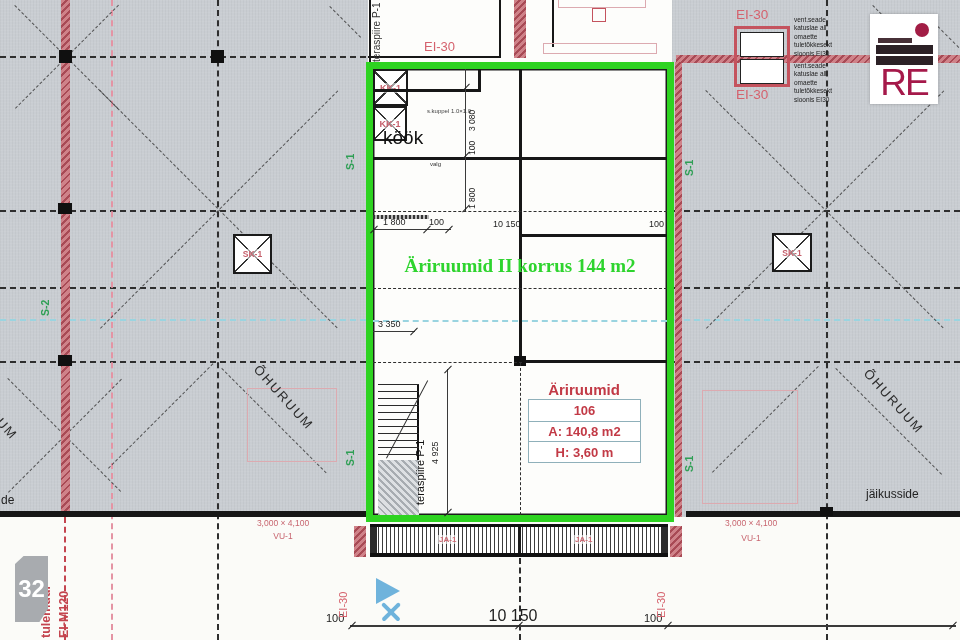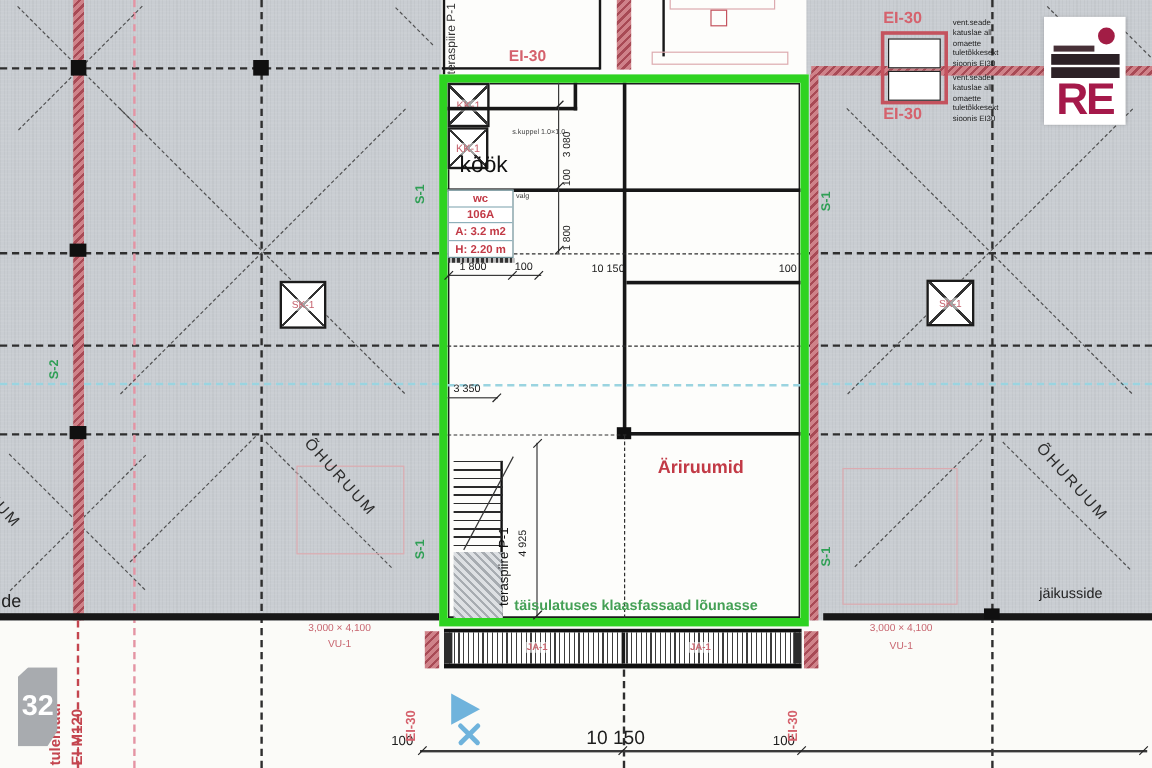--- a/index.html
+++ b/index.html
@@ -14,28 +14,28 @@
   .vd{width:0;border-left:2px dashed #2e2e2e}
   .vdp{width:0;border-left:2px dashed #e494a4}
   .hdb{height:0;border-top:2px dashed #9ad4e0}
   .diag{height:0;border-top:1.6px dashed #3c3c3c;transform-origin:0 0;opacity:.85}
   .wall{background:#171717}
   .rw{background:repeating-linear-gradient(135deg,#cf8289 0 3px,#a84a55 3px 5px)}
   .col{background:#101010}
   .fr{border:1.4px solid #dcaab0}
   .vt{writing-mode:vertical-rl;transform:rotate(180deg);white-space:nowrap;line-height:1}
   .gl{color:#2f9f55;font-weight:700;font-size:10.5px}
-  .pink{color:#d5626d;font-weight:700}
+  .pink{color:#d5626d;font-weight:400}
   .dim{font-size:9px;color:#1d1d1d;white-space:nowrap;line-height:1}
   .dimline{background:#3a3a3a}
   .tick{width:10px;height:0;border-top:1.6px solid #222;transform:rotate(-45deg)}
   .xbox{background:#fff;border:2px solid #1b1b1b;display:flex;align-items:center;justify-content:center;
     background-image:linear-gradient(45deg,transparent calc(50% - 1px),#333 calc(50% - 1px) calc(50% + 1px),transparent calc(50% + 1px)),
                      linear-gradient(-45deg,transparent calc(50% - 1px),#333 calc(50% - 1px) calc(50% + 1px),transparent calc(50% + 1px))}
-  .xbox span{font-size:9px;font-weight:400;color:#c5606c;background:rgba(255,255,255,.55);padding:0 1px}
+  .xbox span{font-size:9px;font-weight:700;color:#c5606c;background:rgba(255,255,255,.55);padding:0 1px}
   .ohu{white-space:nowrap;font-size:13px;letter-spacing:2px;color:#2c2c2c;transform-origin:0 0;transform:rotate(48deg)}
   .note{font-size:6.5px;line-height:1.3;color:#1c1c1c;white-space:nowrap}
   .hatchband{background:#fff;border-top:3px solid #101010;border-bottom:4px solid #101010;
     background-image:repeating-linear-gradient(90deg,#3c3c3c 0 1px,transparent 1px 4px)}
   .rowbox{border:1px solid #8fb0ba;background:#fff;display:grid}
   .rowbox div{border-top:1px solid #8fb0ba;display:flex;align-items:center;justify-content:center;
     color:#c23a46;font-weight:700}
   .rowbox div:first-child{border-top:0}
 </style>
 </head>
@@ -123,80 +123,79 @@
 
     <div class="a" style="left:10px;top:58px;font-size:19px;color:#111">köök</div>
     <div class="a" style="left:48px;top:39px;width:56px;font-size:6px;color:#444;text-align:center">s.kuppel 1.0×1.0</div>
     <div class="xbox" style="left:57px;top:46px;width:35px;height:37px">
         <span>KK-1</span>
       </div>
     <div class="xbox" style="left:212px;top:48px;width:34px;height:35px">
         <span>KK-1</span>
       </div>
 
-    <div class="rowbox a" style="left:0;top:89px;width:55px;height:57px;grid-template-rows:13px 13px 15px 15px;border-color:#6e8f96;font-size:9.5px">
-      <div>wc</div>
-      <div>106A</div>
-      <div>A: 3.2 m2</div>
-      <div>H: 2.20 m</div>
-    </div>
     <div class="a" style="left:57px;top:92px;font-size:6px;color:#333">valg</div>
     <div class="a" style="left:0;top:146px;width:56px;height:4px;background:repeating-linear-gradient(90deg,#333 0 2px,#bbb 2px 4px)"></div>
 
     <div class="a dimline" style="left:92px;top:0;width:1px;height:142px"></div>
     <div class="a tick" style="left:88px;top:18px"></div>
     <div class="a tick" style="left:88px;top:86px"></div>
     <div class="a tick" style="left:88px;top:139px"></div>
     <div class="a vt dim" style="left:95px;top:18px;height:44px;font-size:8.5px">3 080</div>
     <div class="a vt dim" style="left:95px;top:66px;height:20px;font-size:8.5px">100</div>
     <div class="a vt dim" style="left:95px;top:98px;height:42px;font-size:8.5px">1 800</div>
 
     <div class="a dim" style="left:10px;top:149px">1 800</div>
     <div class="a dim" style="left:56px;top:149px">100</div>
     <div class="a dimline" style="left:0;top:160px;width:78px;height:1px"></div>
     <div class="a tick" style="left:-4px;top:160px"></div>
     <div class="a tick" style="left:49px;top:160px"></div>
     <div class="a tick" style="left:71px;top:160px"></div>
     <div class="a dim" style="left:120px;top:151px">10 150</div>
     <div class="a dim" style="left:276px;top:151px">100</div>
 
+    <div class="a" style="left:0;top:186px;width:294px;text-align:center;font:bold 19px 'Liberation Serif',serif;color:#2ed42e">Äriruumid II korrus 144 m2</div>
 
     <div class="a dim" style="left:5px;top:251px">3 350</div>
     <div class="a dimline" style="left:0;top:262px;width:42px;height:1px"></div>
     <div class="a tick" style="left:36px;top:262px"></div>
 
     <div class="a" style="left:5px;top:315px;width:41px;height:131px;border-right:2.5px solid #111">
       <div class="a" style="left:0;top:0;width:41px;height:76px;background:repeating-linear-gradient(180deg,#2a2a2a 0 1.3px,transparent 1.3px 7px)"></div>
       <div class="a" style="left:0;top:76px;width:41px;height:55px;background:repeating-linear-gradient(45deg,#a7acb1 0 2px,#dde0e3 2px 5px)"></div>
       <div class="a" style="left:8px;top:74px;width:88px;height:0;border-top:1px solid #333;transform-origin:0 0;transform:rotate(-62deg)"></div>
     </div>
     <div class="a vt" style="left:42px;top:318px;width:15px;height:118px;font-size:11px;color:#111">teraspiire P-1</div>
     <div class="a vt dim" style="left:58px;top:345px;height:50px;font-size:9px">4 925</div>
     <div class="a dimline" style="left:74px;top:300px;width:1px;height:146px"></div>
     <div class="a tick" style="left:70px;top:300px"></div>
     <div class="a tick" style="left:70px;top:443px"></div>
 
     <div class="a" style="left:150px;top:312px;width:122px;text-align:center;font-size:15px;font-weight:700;color:#c23a46">Äriruumid</div>
-
-    <div class="a" style="left:20px;top:428px;width:274px;text-align:center;font-size:12px;font-weight:700;color:#44a055">täisulatuses klaasfassaad lõunasse</div>
+    <div class="rowbox a" style="left:155px;top:330px;width:113px;height:64px;grid-template-rows:1fr 1fr 1fr;font-size:13px">
+      <div>106</div>
+      <div>A: 140,8 m2</div>
+      <div>H: 3,60 m</div>
+    </div>
+
   </div>
 
   <div class="a hatchband" style="left:370px;top:524px;width:298px;height:33px">
     <div class="a" style="left:0;top:0;width:7px;height:26px;background:#2b2b2b"></div>
     <div class="a" style="left:291px;top:0;width:7px;height:26px;background:#2b2b2b"></div>
     <div class="a" style="left:148px;top:0;width:2.5px;height:26px;background:#1a1a1a"></div>
     <div class="a" style="left:68px;top:8px;font-size:8px;font-weight:700;color:#c86670;background:rgba(255,255,255,.6);padding:0 1px">JA-1</div>
     <div class="a" style="left:204px;top:8px;font-size:8px;font-weight:700;color:#c86670;background:rgba(255,255,255,.6);padding:0 1px">JA-1</div>
   </div>
 
   <div class="a ohu" style="left:262px;top:362px">ÕHURUUM</div>
   <div class="a ohu" style="left:872px;top:366px">ÕHURUUM</div>
   <div class="a ohu" style="left:-34px;top:372px">ÕHURUUM</div>
   <div class="a" style="left:866px;top:487px;font-size:12px">jäikusside</div>
-  <div class="a" style="left:1px;top:493px;font-size:15px">de</div>
+  <div class="a" style="left:1px;top:493px;font-size:12px">de</div>
 
   <div class="xbox a" style="left:233px;top:234px;width:39px;height:40px">
       <span style="font-size:8.5px">SK-1</span>
     </div>
   <div class="xbox a" style="left:772px;top:233px;width:40px;height:39px">
       <span style="font-size:8.5px">SK-1</span>
     </div>
 
   <div class="a vt gl" style="left:40px;top:268px;height:48px">S-2</div>
   <div class="a vt gl" style="left:345px;top:136px;height:34px">S-1</div>
@@ -228,21 +227,21 @@
     <div>omaette</div>
     <div>tuletõkkesekt</div>
     <div>sioonis EI30</div>
   </div>
 
   <div class="a" style="left:870px;top:14px;width:68px;height:90px;background:#fff;box-shadow:0 0 3px rgba(0,0,0,.25)">
     <div class="a" style="left:45px;top:9px;width:14px;height:14px;border-radius:50%;background:#a21d45"></div>
     <div class="a" style="left:8px;top:24px;width:34px;height:5px;background:#473037"></div>
     <div class="a" style="left:6px;top:31px;width:57px;height:9px;background:#2c2126"></div>
     <div class="a" style="left:6px;top:42px;width:57px;height:9px;background:#2c2126"></div>
-    <div class="a" style="left:3px;top:48px;width:62px;text-align:center;font-size:37px;font-weight:700;letter-spacing:-2px;color:#a5194a">RE</div>
+    <div class="a" style="left:3px;top:48px;width:62px;text-align:center;font-size:37px;font-weight:400;letter-spacing:-2px;color:#a5194a">RE</div>
   </div>
 
   <div class="a dimline" style="left:350px;top:625px;width:606px;height:1.5px"></div>
   <div class="a tick" style="left:347px;top:625px"></div>
   <div class="a tick" style="left:514px;top:625px"></div>
   <div class="a tick" style="left:663px;top:625px"></div>
   <div class="a tick" style="left:948px;top:625px"></div>
   <div class="a dim" style="left:326px;top:613px;font-size:11px">100</div>
   <div class="a" style="left:458px;top:607px;width:110px;text-align:center;font-size:16px;color:#1d1d1d">10 150</div>
   <div class="a dim" style="left:644px;top:613px;font-size:11px">100</div>

